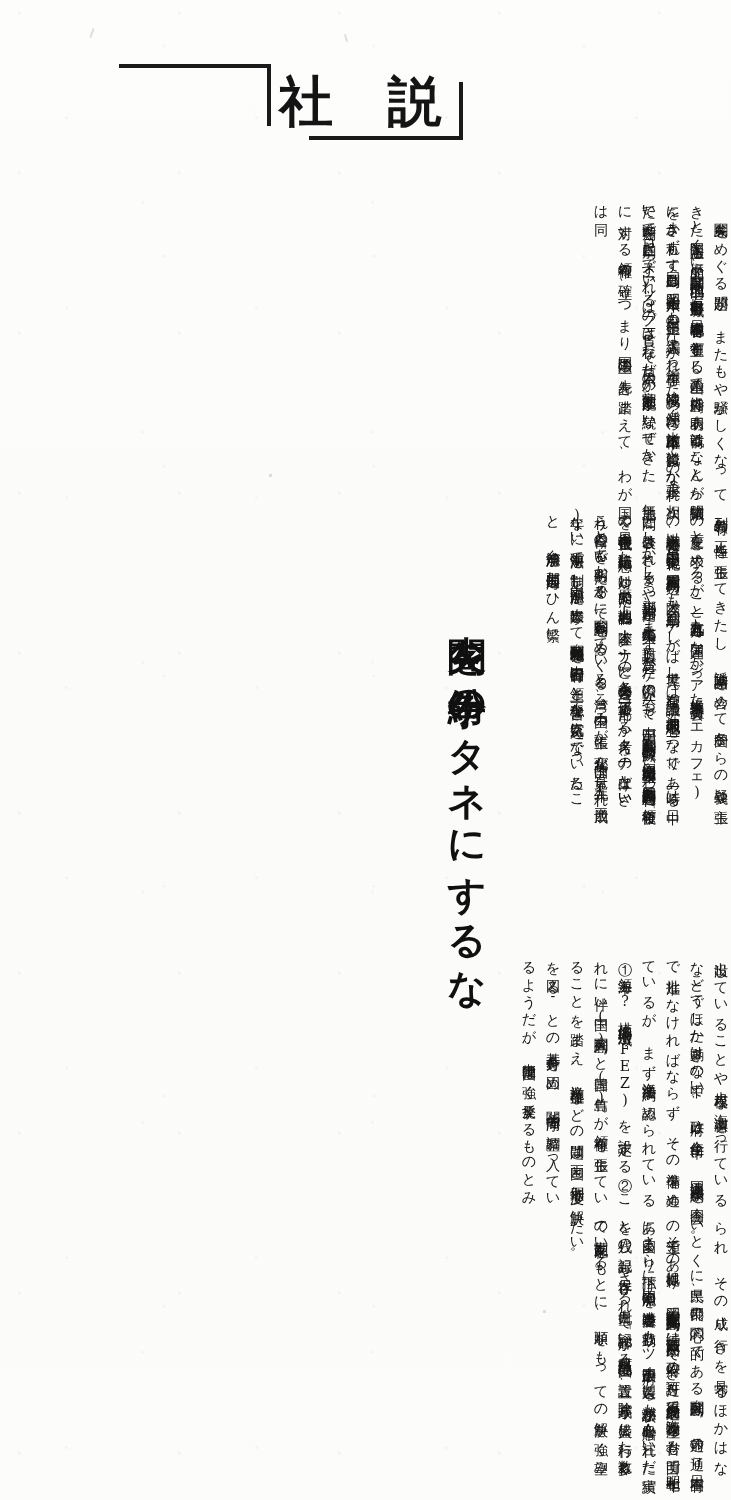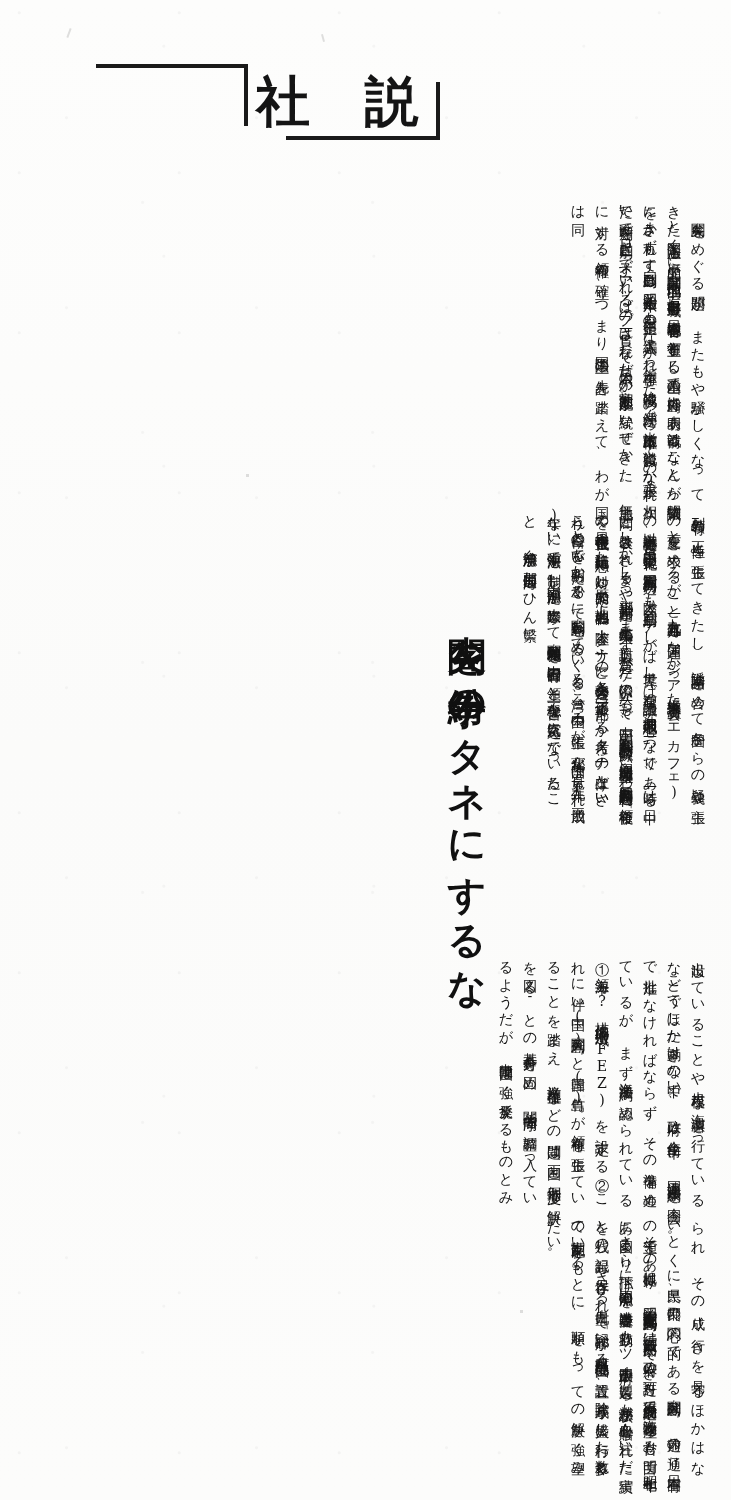--- a/index.html
+++ b/index.html
@@ -23,20 +23,21 @@
       radial-gradient(circle at 12% 8%, rgba(0,0,0,0.035) 0 1px, transparent 2px),
       radial-gradient(circle at 78% 22%, rgba(0,0,0,0.03) 0 1px, transparent 2px),
       radial-gradient(circle at 35% 62%, rgba(0,0,0,0.03) 0 1px, transparent 2px),
       radial-gradient(circle at 62% 88%, rgba(0,0,0,0.03) 0 1px, transparent 2px),
       linear-gradient(180deg, #fdfdfc 0%, #fbfbfa 50%, #fcfcfb 100%);
     background-size: 160px 160px, 210px 210px, 190px 190px, 230px 230px, 100% 100%;
   }
   .page {
     position: absolute;
     inset: 0;
+    margin-left: 23px;
   }
 
   
   .masthead {
     position: absolute;
     left: 96px;
     top: 58px;
     width: 380px;
     height: 82px;
   }

